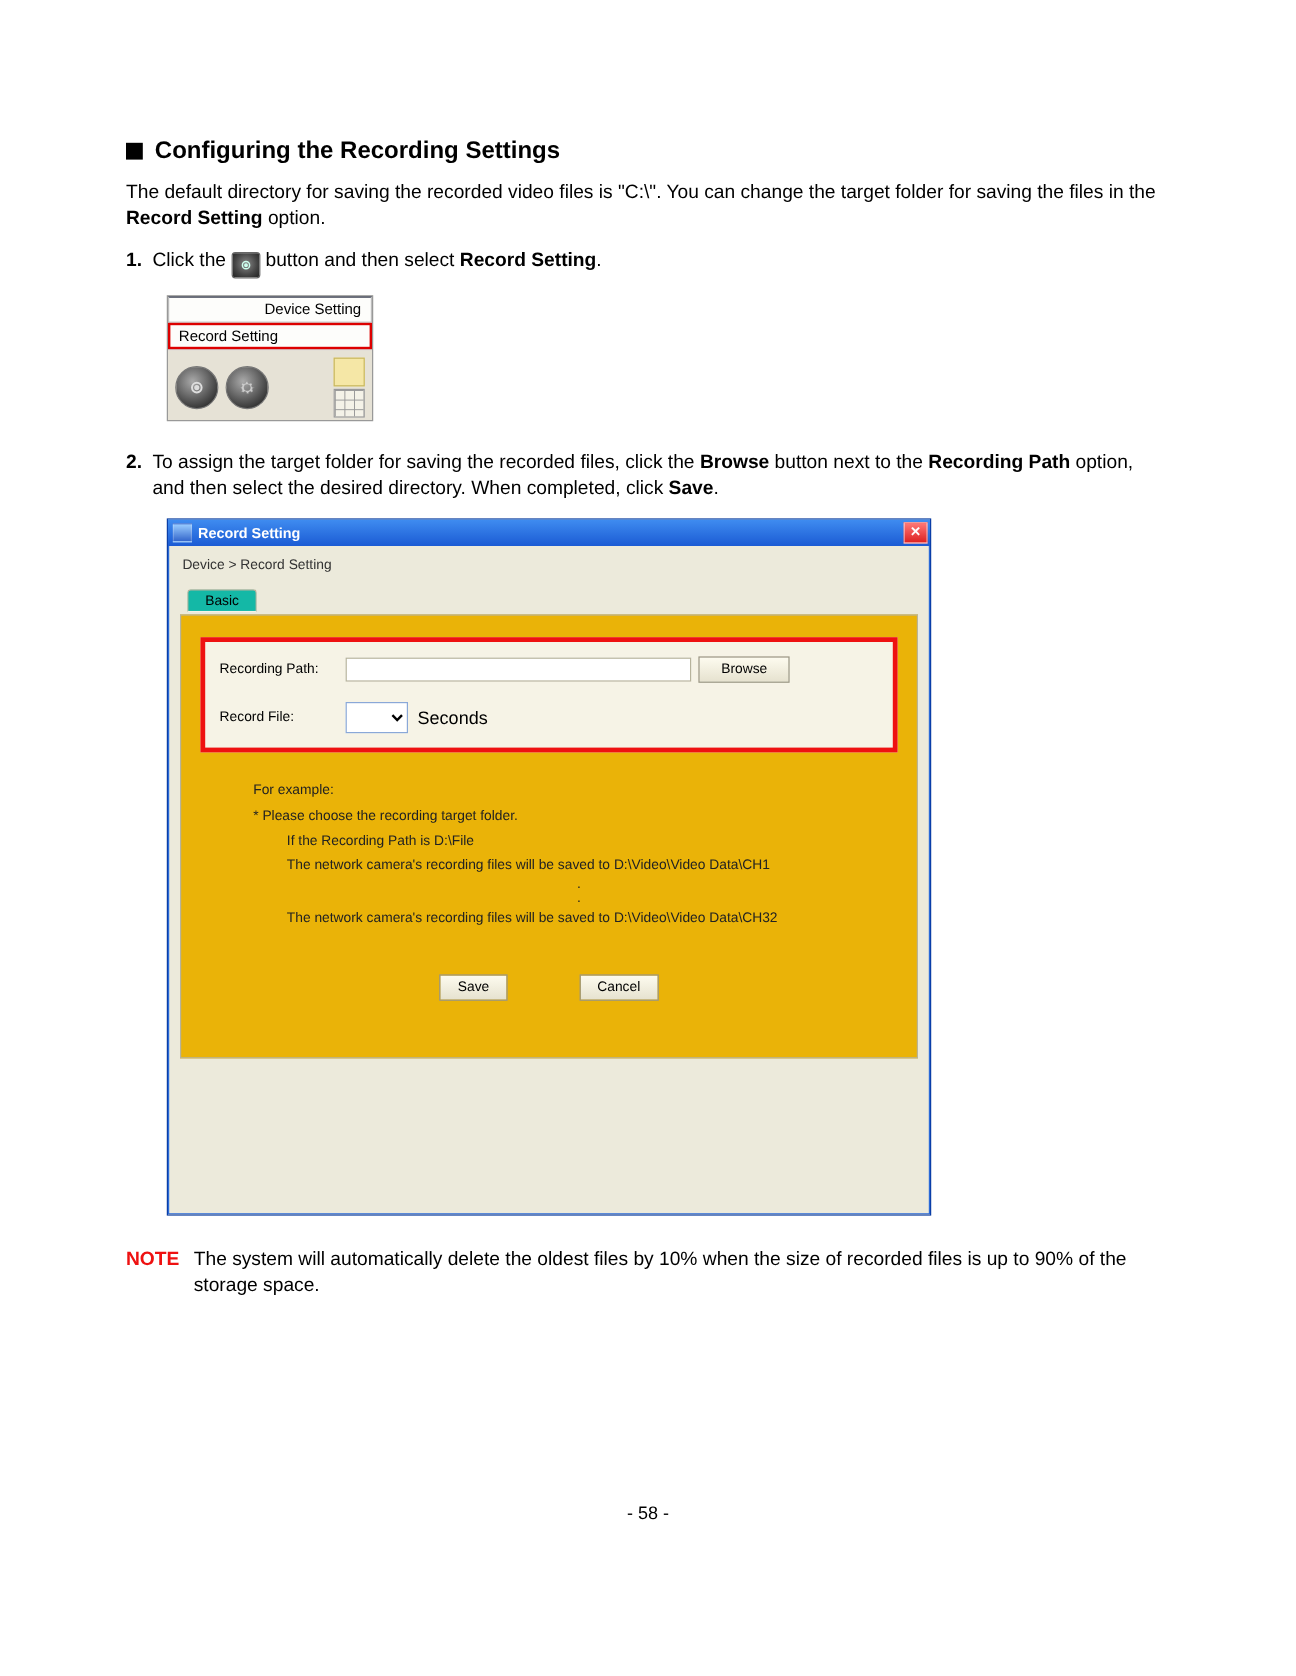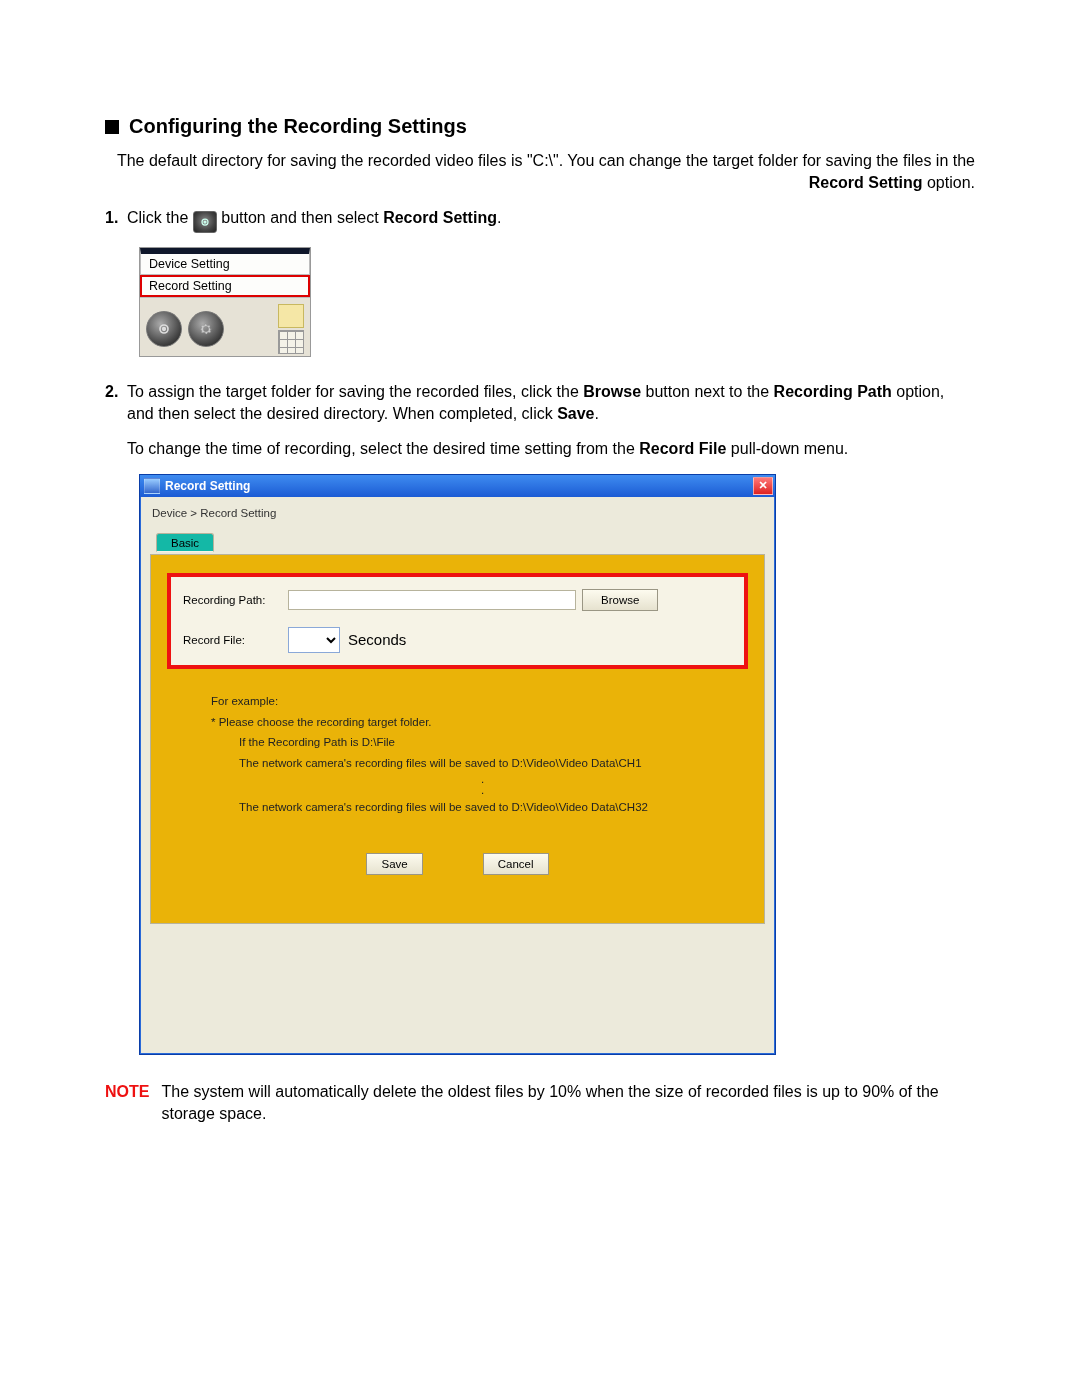--- a/index.html
+++ b/index.html
@@ -24,21 +24,20 @@
     width: 14px;
     height: 14px;
     background: #000;
     margin-right: 10px;
     vertical-align: -1px;
   }
   .para {
     font-size: 16px;
     line-height: 1.35;
     margin: 0 0 14px 0;
-    text-align: right;
   }
   .step {
     font-size: 16px;
     line-height: 1.35;
     margin: 0 0 14px 0;
     display: flex;
   }
   .step-num {
     font-weight: bold;
     min-width: 22px;
@@ -69,21 +68,21 @@
     background: #fdfdfb;
     border-bottom: 1px solid #bdbdbd;
   }
   .menu-row {
     font-size: 12.5px;
     padding: 3px 8px;
     border: 1px solid #bdbdbd;
     border-top: none;
     background: #fdfdfb;
   }
-  .menu-row.first { border-top: 6px solid #0f172a; }
+  .menu-row.first { border-top: 1px solid #0f172a; text-align: right; }
   .menu-row.hl { border: 2px solid #d00; padding: 2px 7px; }
   .menu-shot-toolbar {
     display: flex;
     align-items: center;
     gap: 6px;
     padding: 6px 6px 2px 6px;
     background: #e6e2d6;
   }
   .tb-circle {
     width: 34px; height: 34px; border-radius: 50%;
@@ -266,23 +265,20 @@
         <div class="tb-sq-grid"></div>
       </div>
     </div>
   </div>
 
   <div class="step">
     <div class="step-num">2.</div>
     <div class="step-body">
       <div>
         <span>To assign the target folder for saving the recorded files, click the </span><span class="bold">Browse</span><span> button next to the </span><span class="bold">Recording Path</span><span> option, and then select the desired directory. When completed, click </span><span class="bold">Save</span><span>.</span>
-      </div>
-      <div style="margin-top:14px">
-        <span>To change the time of recording, select the desired time setting from the </span><span class="bold">Record File</span><span> pull-down menu.</span>
       </div>
     </div>
   </div>
 
   <div class="win">
     <div class="titlebar">
       <span class="tb-icon"></span>
       <span>Record Setting</span>
       <span class="tb-close">✕</span>
     </div>
@@ -327,14 +323,15 @@
 
       </div>
     </div>
   </div>
 
   <div class="note-row">
     <span class="note-label">NOTE</span>
     <span>The system will automatically delete the oldest files by 10% when the size of recorded files is up to 90% of the storage space.</span>
   </div>
 
+  <div class="pagenum">- 58 -</div>
 
 </div>
 
 </body></html>

